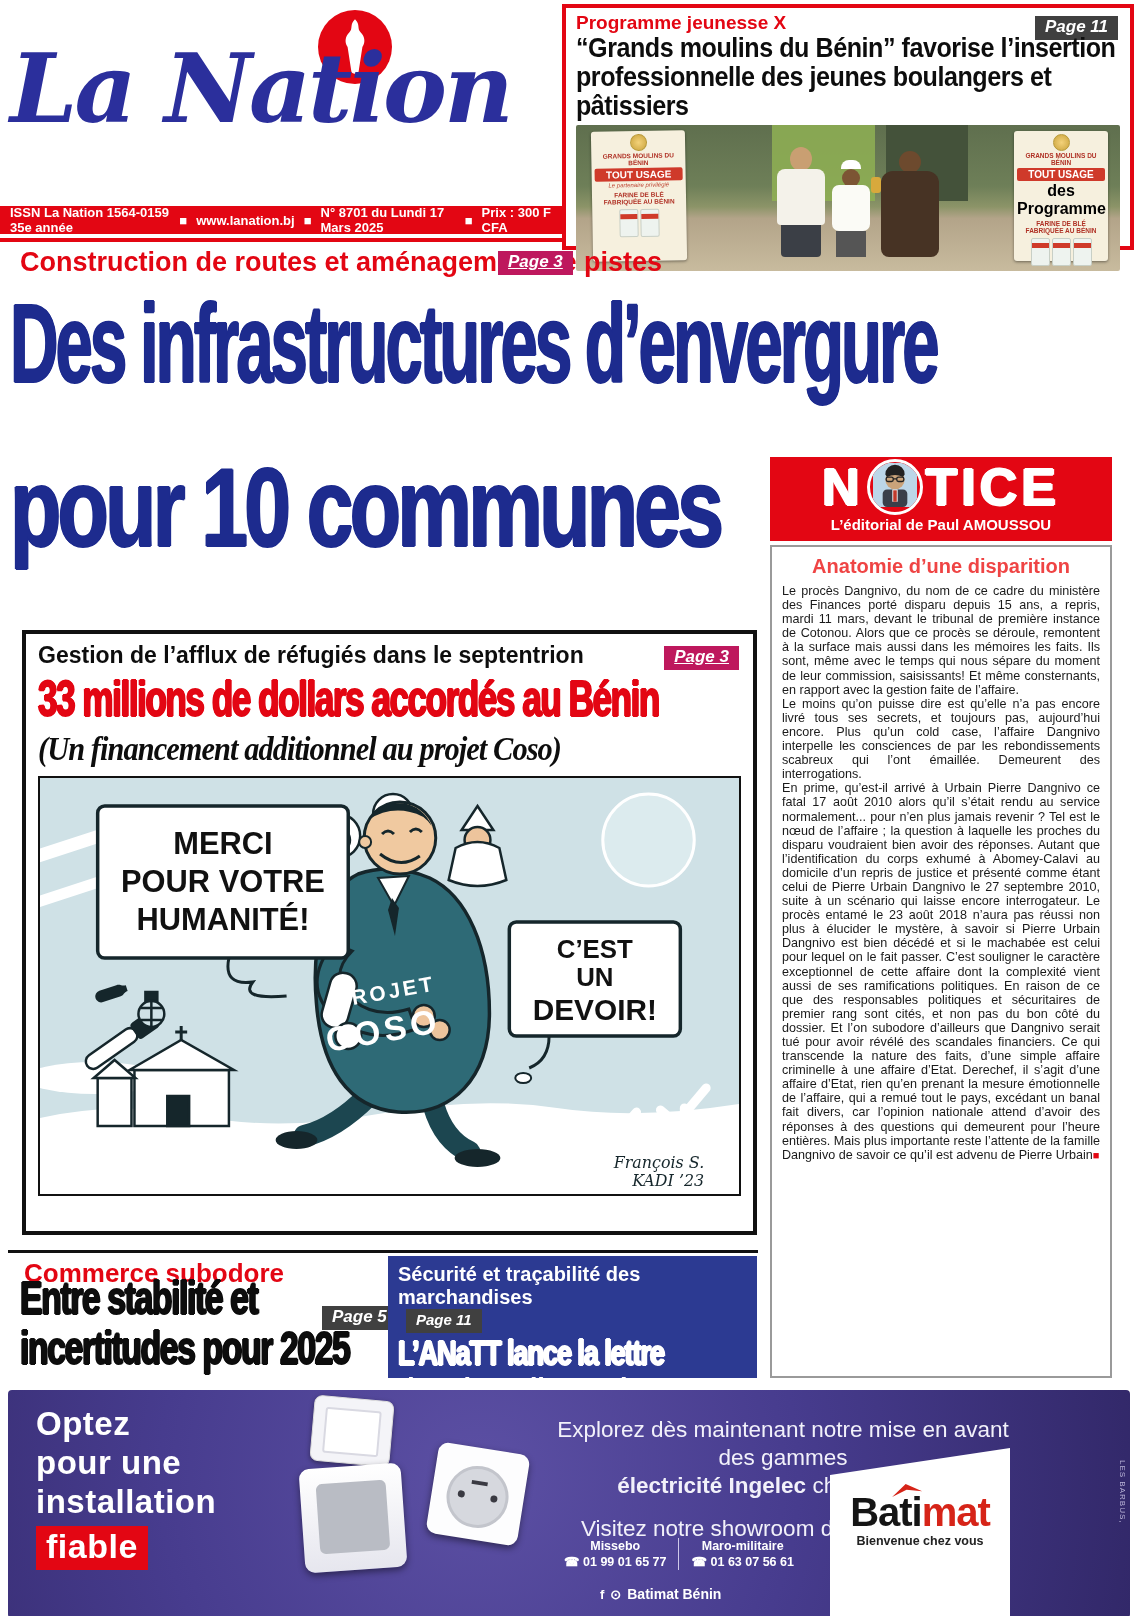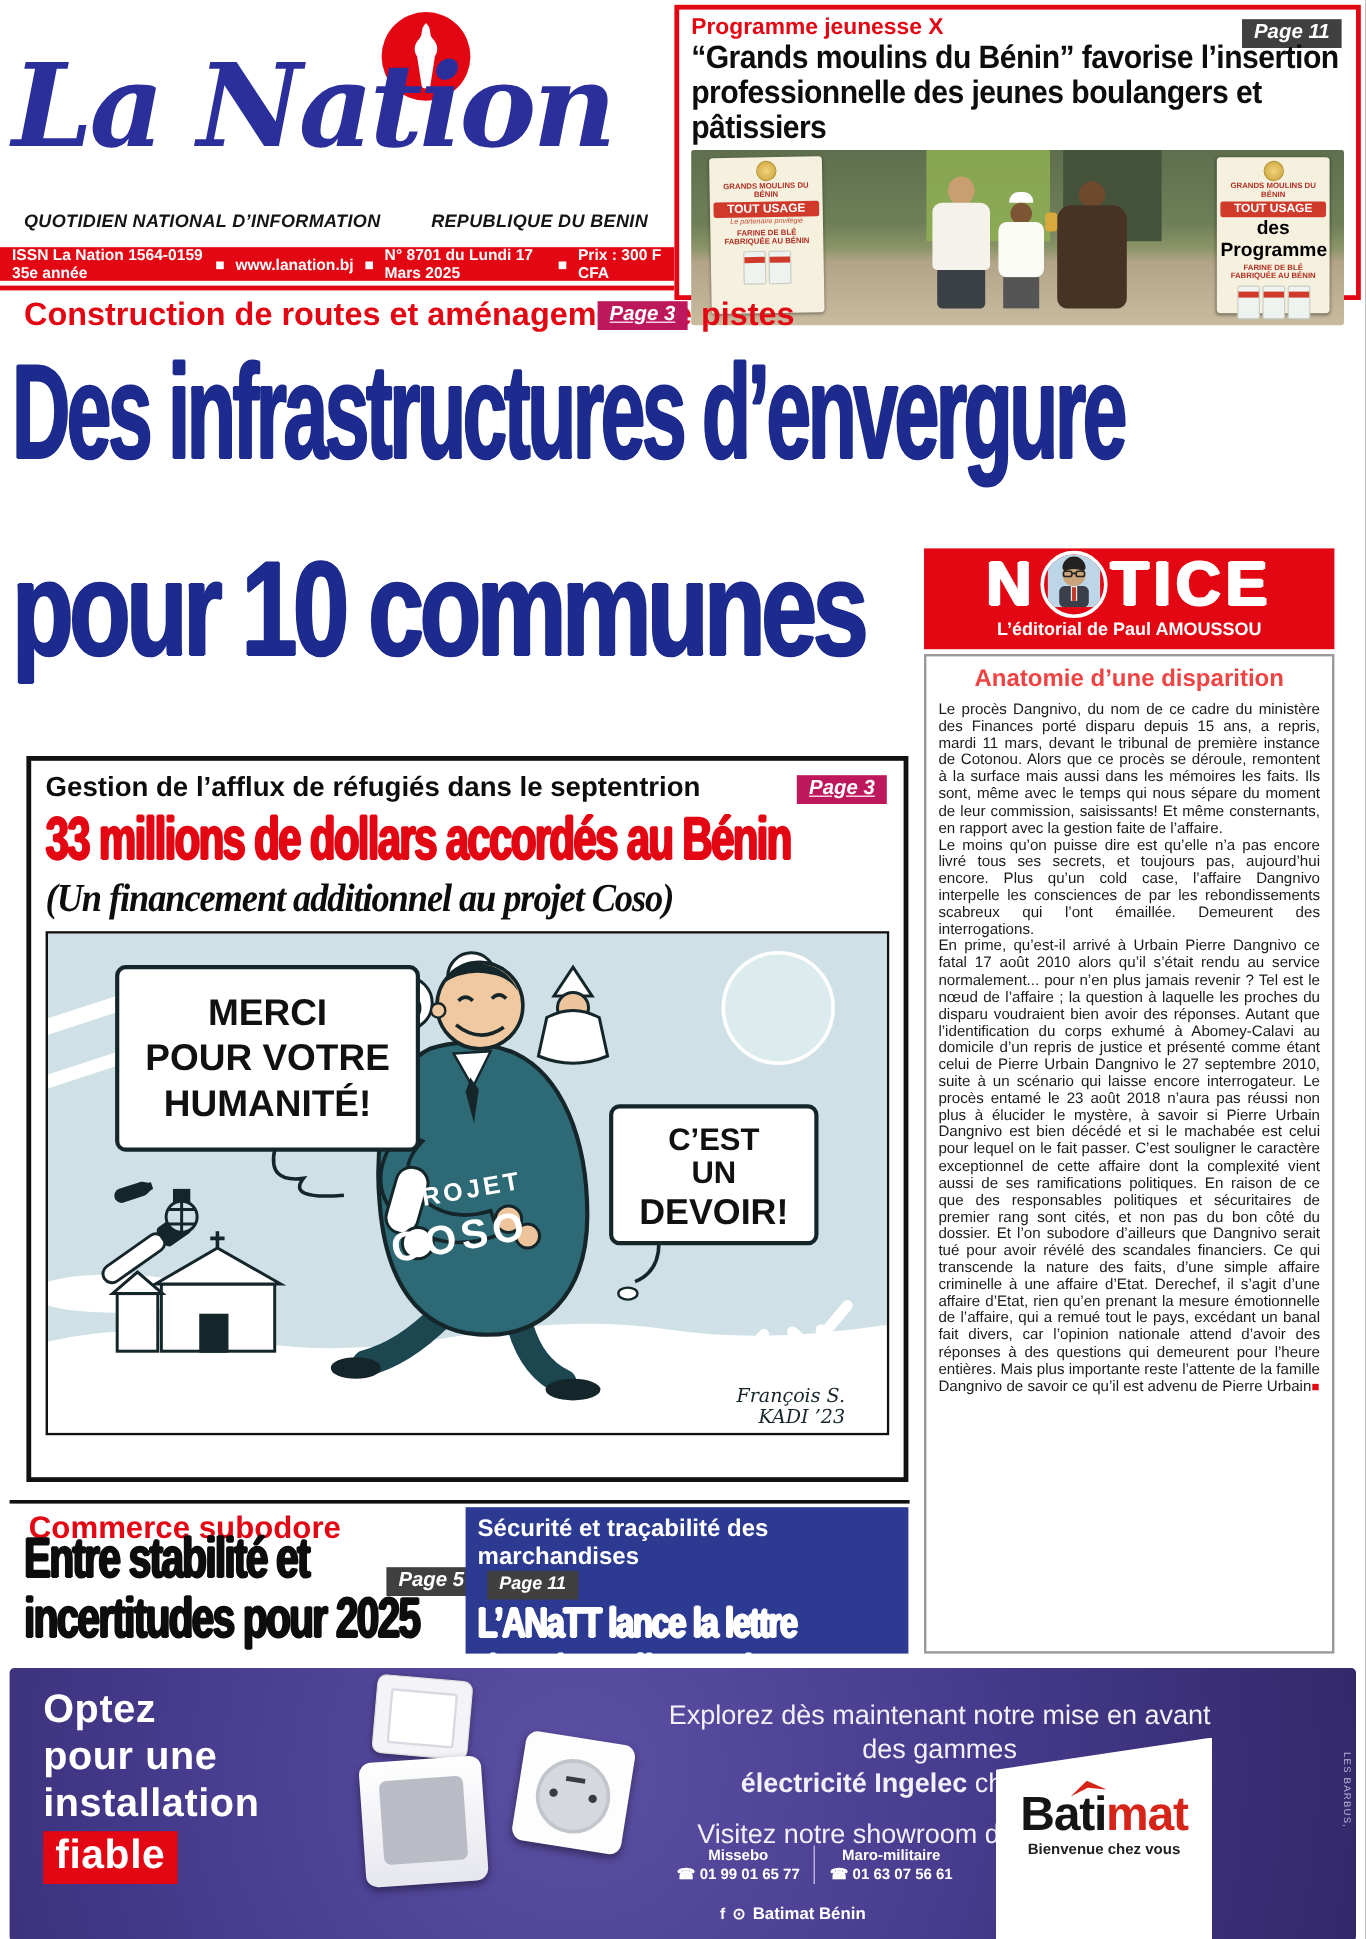--- a/index.html
+++ b/index.html
@@ -158,24 +158,20 @@
 <body>
 
 <div class="page">
 
   <div class="abs logo-circle">
     <svg viewBox="0 0 40 40" width="74" height="74" style="margin:-0px">
       <path d="M20 5 c3 3 1 5 3 7 c2 2 3 5 1 8 l-2 13 c0 2 -4 2 -4 0 l-2 -13 c-2 -3 -1 -6 1 -8 c2 -2 0 -4 3 -7 z" fill="#fff"></path>
     </svg>
   </div>
   <div class="abs logo-text nowrap">La Nation</div>
-  <div class="abs taglines">
-    <span>QUOTIDIEN NATIONAL D’INFORMATION</span>
-    <span>REPUBLIQUE DU BENIN</span>
-  </div>
   <div class="abs infobar">
     <span>ISSN La Nation 1564-0159   35e année</span>
     <span>■</span>
     <span>www.lanation.bj</span>
     <span>■</span>
     <span>N° 8701 du Lundi 17 Mars 2025</span>
     <span>■</span>
     <span>Prix : 300 F CFA</span>
   </div>
   <div class="abs redrule"></div>

